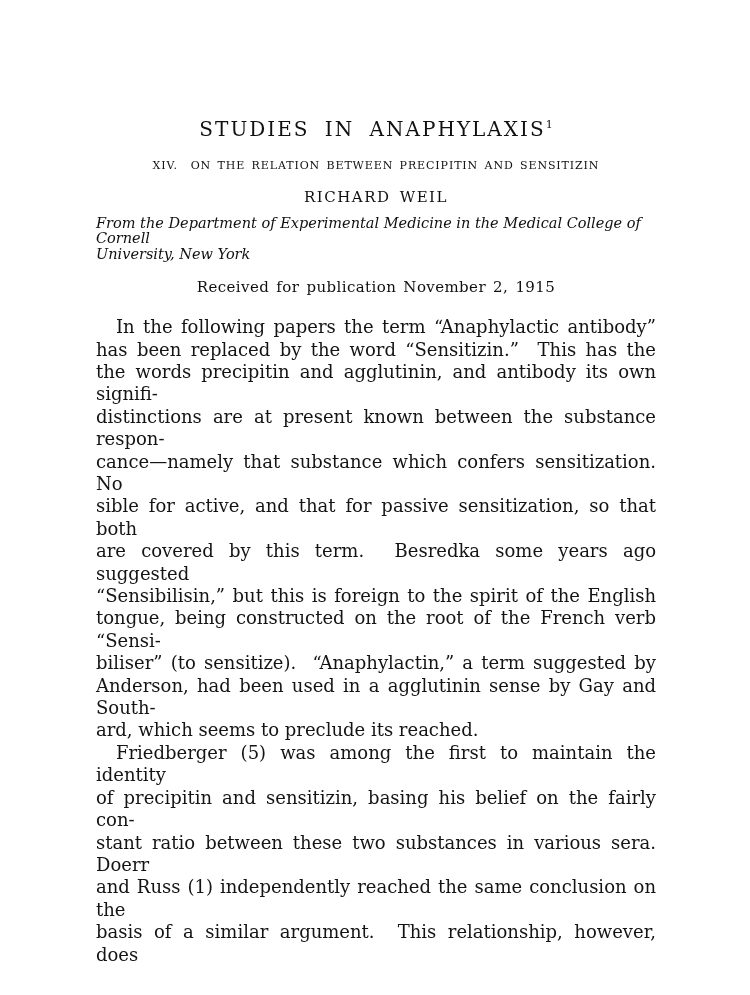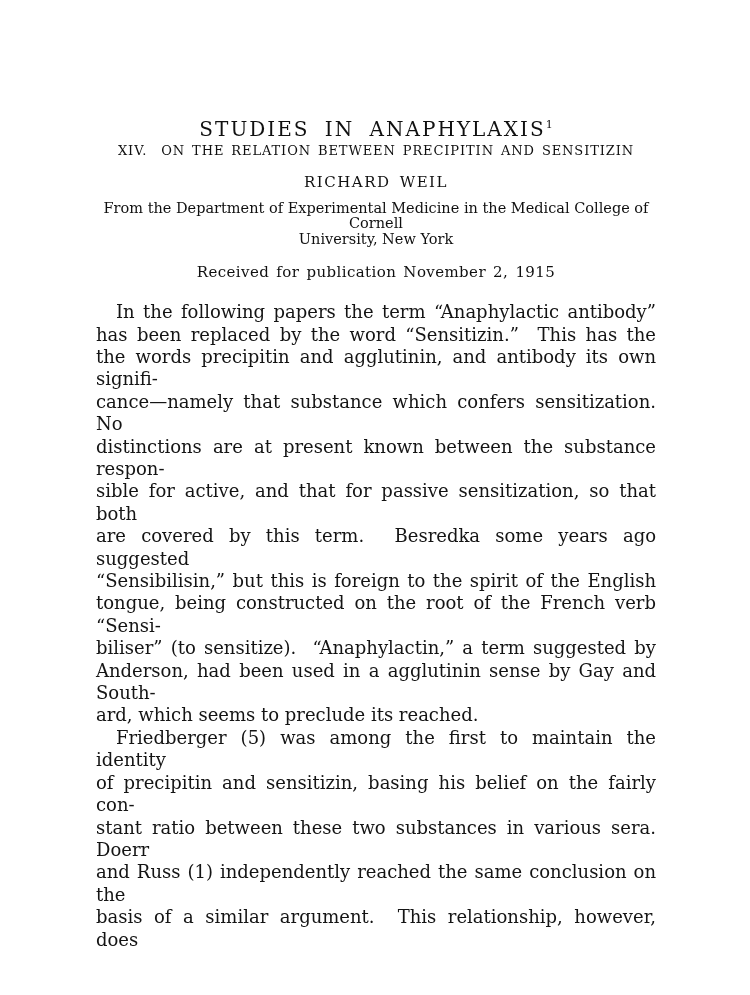--- a/index.html
+++ b/index.html
@@ -28,40 +28,42 @@
     letter-spacing: 2px;
     word-spacing: 7px;
     color: #101010;
   }
   .title sup {
     font-size: 11px;
     letter-spacing: 0;
     vertical-align: super;
   }
   .series {
+    margin-top: 15px;
     text-align: center;
-    font-size: 13px;
+    font-size: 11px;
     line-height: 17px;
     letter-spacing: 0.9px;
     word-spacing: 2px;
     white-space: pre-wrap;
     color: #101010;
   }
   .author {
     margin-top: 15px;
     text-align: center;
     font-size: 15px;
     line-height: 16px;
     letter-spacing: 1.5px;
     word-spacing: 3px;
     color: #101010;
   }
   .affiliation {
     margin-top: 11px;
-    text-align: center;
+    font-style: italic;
+    text-align: left;
     font-size: 14.5px;
     line-height: 15.5px;
     color: #101010;
   }
   .received {
     margin-top: 17px;
     text-align: center;
     font-size: 15px;
     line-height: 16px;
     letter-spacing: 0.4px;
@@ -93,22 +95,22 @@
     <div class="affiliation">
       <div>From the Department of Experimental Medicine in the Medical College of Cornell</div>
       <div>University, New York</div>
     </div>
     <div class="received">Received for publication November 2, 1915</div>
     <div class="body-paragraphs">
         <div>
           <div class="line first">In the following papers the term “Anaphylactic antibody”</div>
           <div class="line">has been replaced by the word “Sensitizin.”  This has the</div>
           <div class="line">the words precipitin and agglutinin, and antibody its own signifi-</div>
+          <div class="line">distinctions are at present known between the substance respon-</div>
           <div class="line">cance—namely that substance which confers sensitization.  No</div>
-          <div class="line">distinctions are at present known between the substance respon-</div>
           <div class="line">sible for active, and that for passive sensitization, so that both</div>
           <div class="line">are covered by this term.  Besredka some years ago suggested</div>
           <div class="line">“Sensibilisin,” but this is foreign to the spirit of the English</div>
           <div class="line">tongue, being constructed on the root of the French verb “Sensi-</div>
           <div class="line">biliser” (to sensitize).  “Anaphylactin,” a term suggested by</div>
           <div class="line">Anderson, had been used in a agglutinin sense by Gay and South-</div>
           <div class="line last">ard, which seems to preclude its reached.</div>
         </div>
         <div>
           <div class="line first">Friedberger (5) was among the first to maintain the identity</div>

